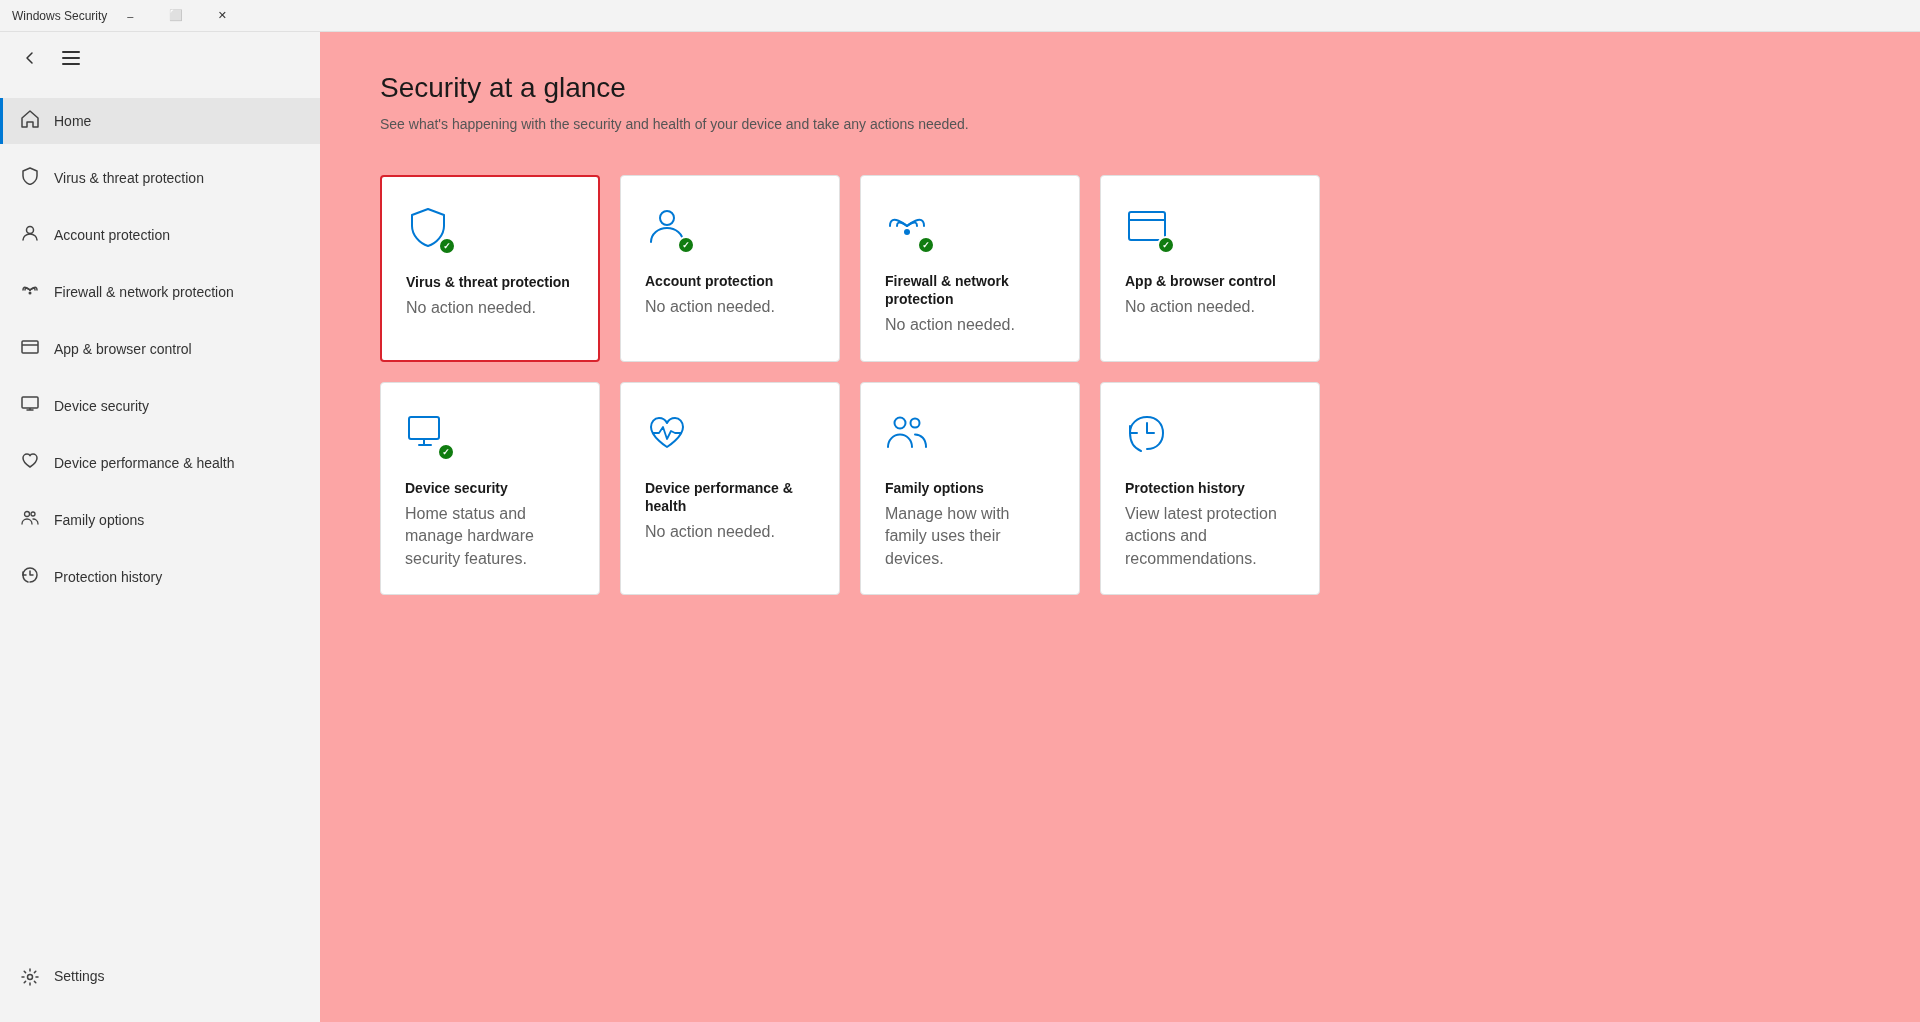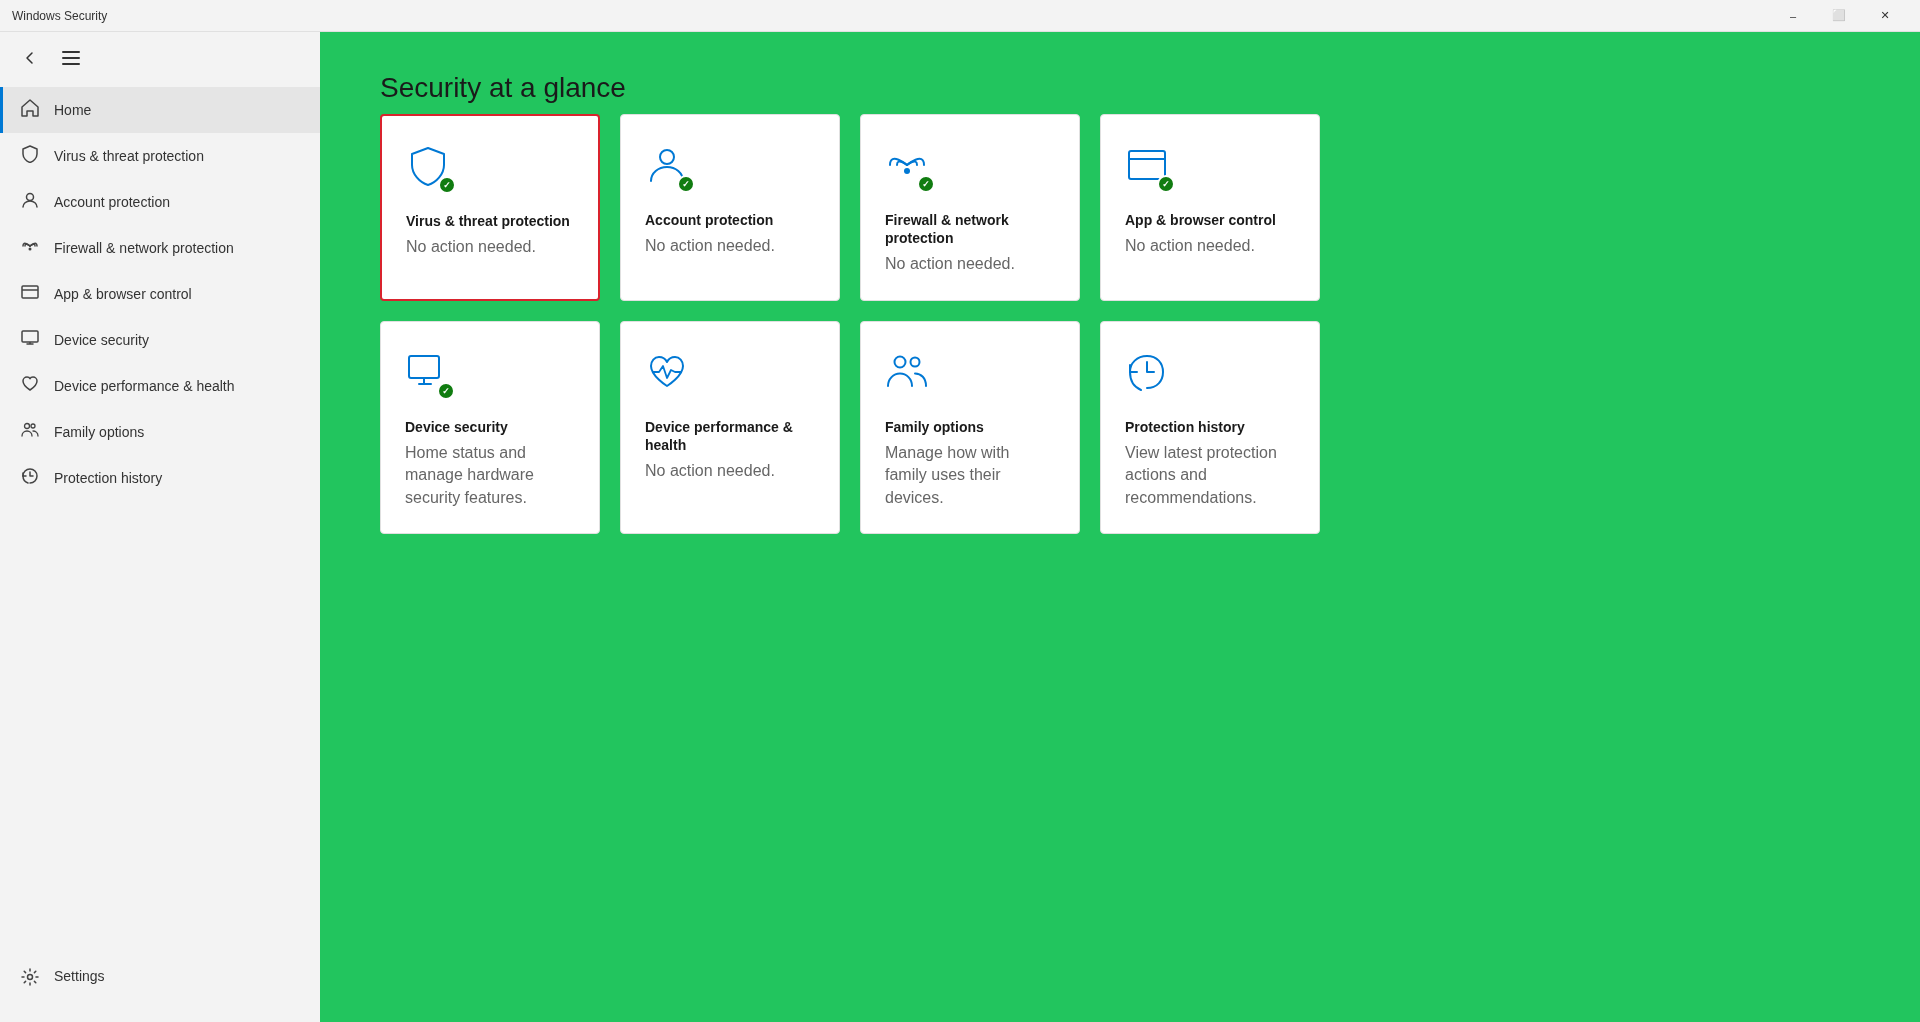--- a/index.html
+++ b/index.html
@@ -4,21 +4,21 @@
   <style>
     * { margin: 0; padding: 0; box-sizing: border-box; }
     body { font-family: 'Segoe UI', Arial, sans-serif; background: #fff; width: 1920px; height: 1022px; overflow: hidden; display: flex; flex-direction: column; }
 
     
     .titlebar {
       height: 32px;
       background: #f3f3f3;
       display: flex;
       align-items: center;
-      justify-content: space-between;
+      justify-content: flex-start;
       padding: 0 12px;
       border-bottom: 1px solid #e0e0e0;
       flex-shrink: 0;
     }
     .titlebar-title {
       font-size: 12px;
       color: #333;
     }
     .titlebar-controls {
       display: flex;
@@ -45,20 +45,21 @@
     }
 
     
     .sidebar {
       width: 320px;
       background: #f3f3f3;
       display: flex;
       flex-direction: column;
       flex-shrink: 0;
       padding-bottom: 20px;
+      gap: 11px;
     }
     .sidebar-top {
       display: flex;
       align-items: center;
       padding: 14px 16px;
       gap: 12px;
     }
     .hamburger-btn {
       border: none;
       background: transparent;
@@ -112,21 +113,21 @@
       padding: 12px 16px 12px 20px;
       cursor: pointer;
       gap: 14px;
       font-size: 14px;
       color: #333;
     }
 
     
     .main-content {
       flex: 1;
-      background: #22c55e;
+      background: #fca5a5;
       padding: 40px 60px;
       overflow-y: auto;
     }
     .page-title {
       font-size: 28px;
       font-weight: 300;
       color: #1a1a1a;
       margin-bottom: 10px;
     }
     .page-subtitle {
@@ -329,20 +330,22 @@
           <circle cx="9" cy="9" r="2.5" stroke="#444" stroke-width="1.5" fill="none"></circle>
           <path d="M9 1V3M9 15V17M1 9H3M15 9H17M3.2 3.2L4.6 4.6M13.4 13.4L14.8 14.8M14.8 3.2L13.4 4.6M4.6 13.4L3.2 14.8" stroke="#444" stroke-width="1.5" stroke-linecap="round"></path>
         </svg>
       </span>
       <span class="nav-label">Settings</span>
     </div>
   </div>
 
   <div class="main-content">
     <h1 class="page-title">Security at a glance</h1>
+    <p class="page-subtitle">See what's happening with the security and health of your device
+and take any actions needed.</p>
 
     <div class="cards-grid">
 
       <div class="card highlighted">
         <div class="card-icon-wrap">
           <svg class="icon-svg" viewBox="0 0 44 44" fill="none" xmlns="http://www.w3.org/2000/svg">
             <path d="M22 4L6 10V21C6 30 13.5 38.5 22 41C30.5 38.5 38 30 38 21V10L22 4Z" stroke="#0078d4" stroke-width="2" fill="none" stroke-linejoin="round"></path>
           </svg>
           <div class="card-check"></div>
         </div>

